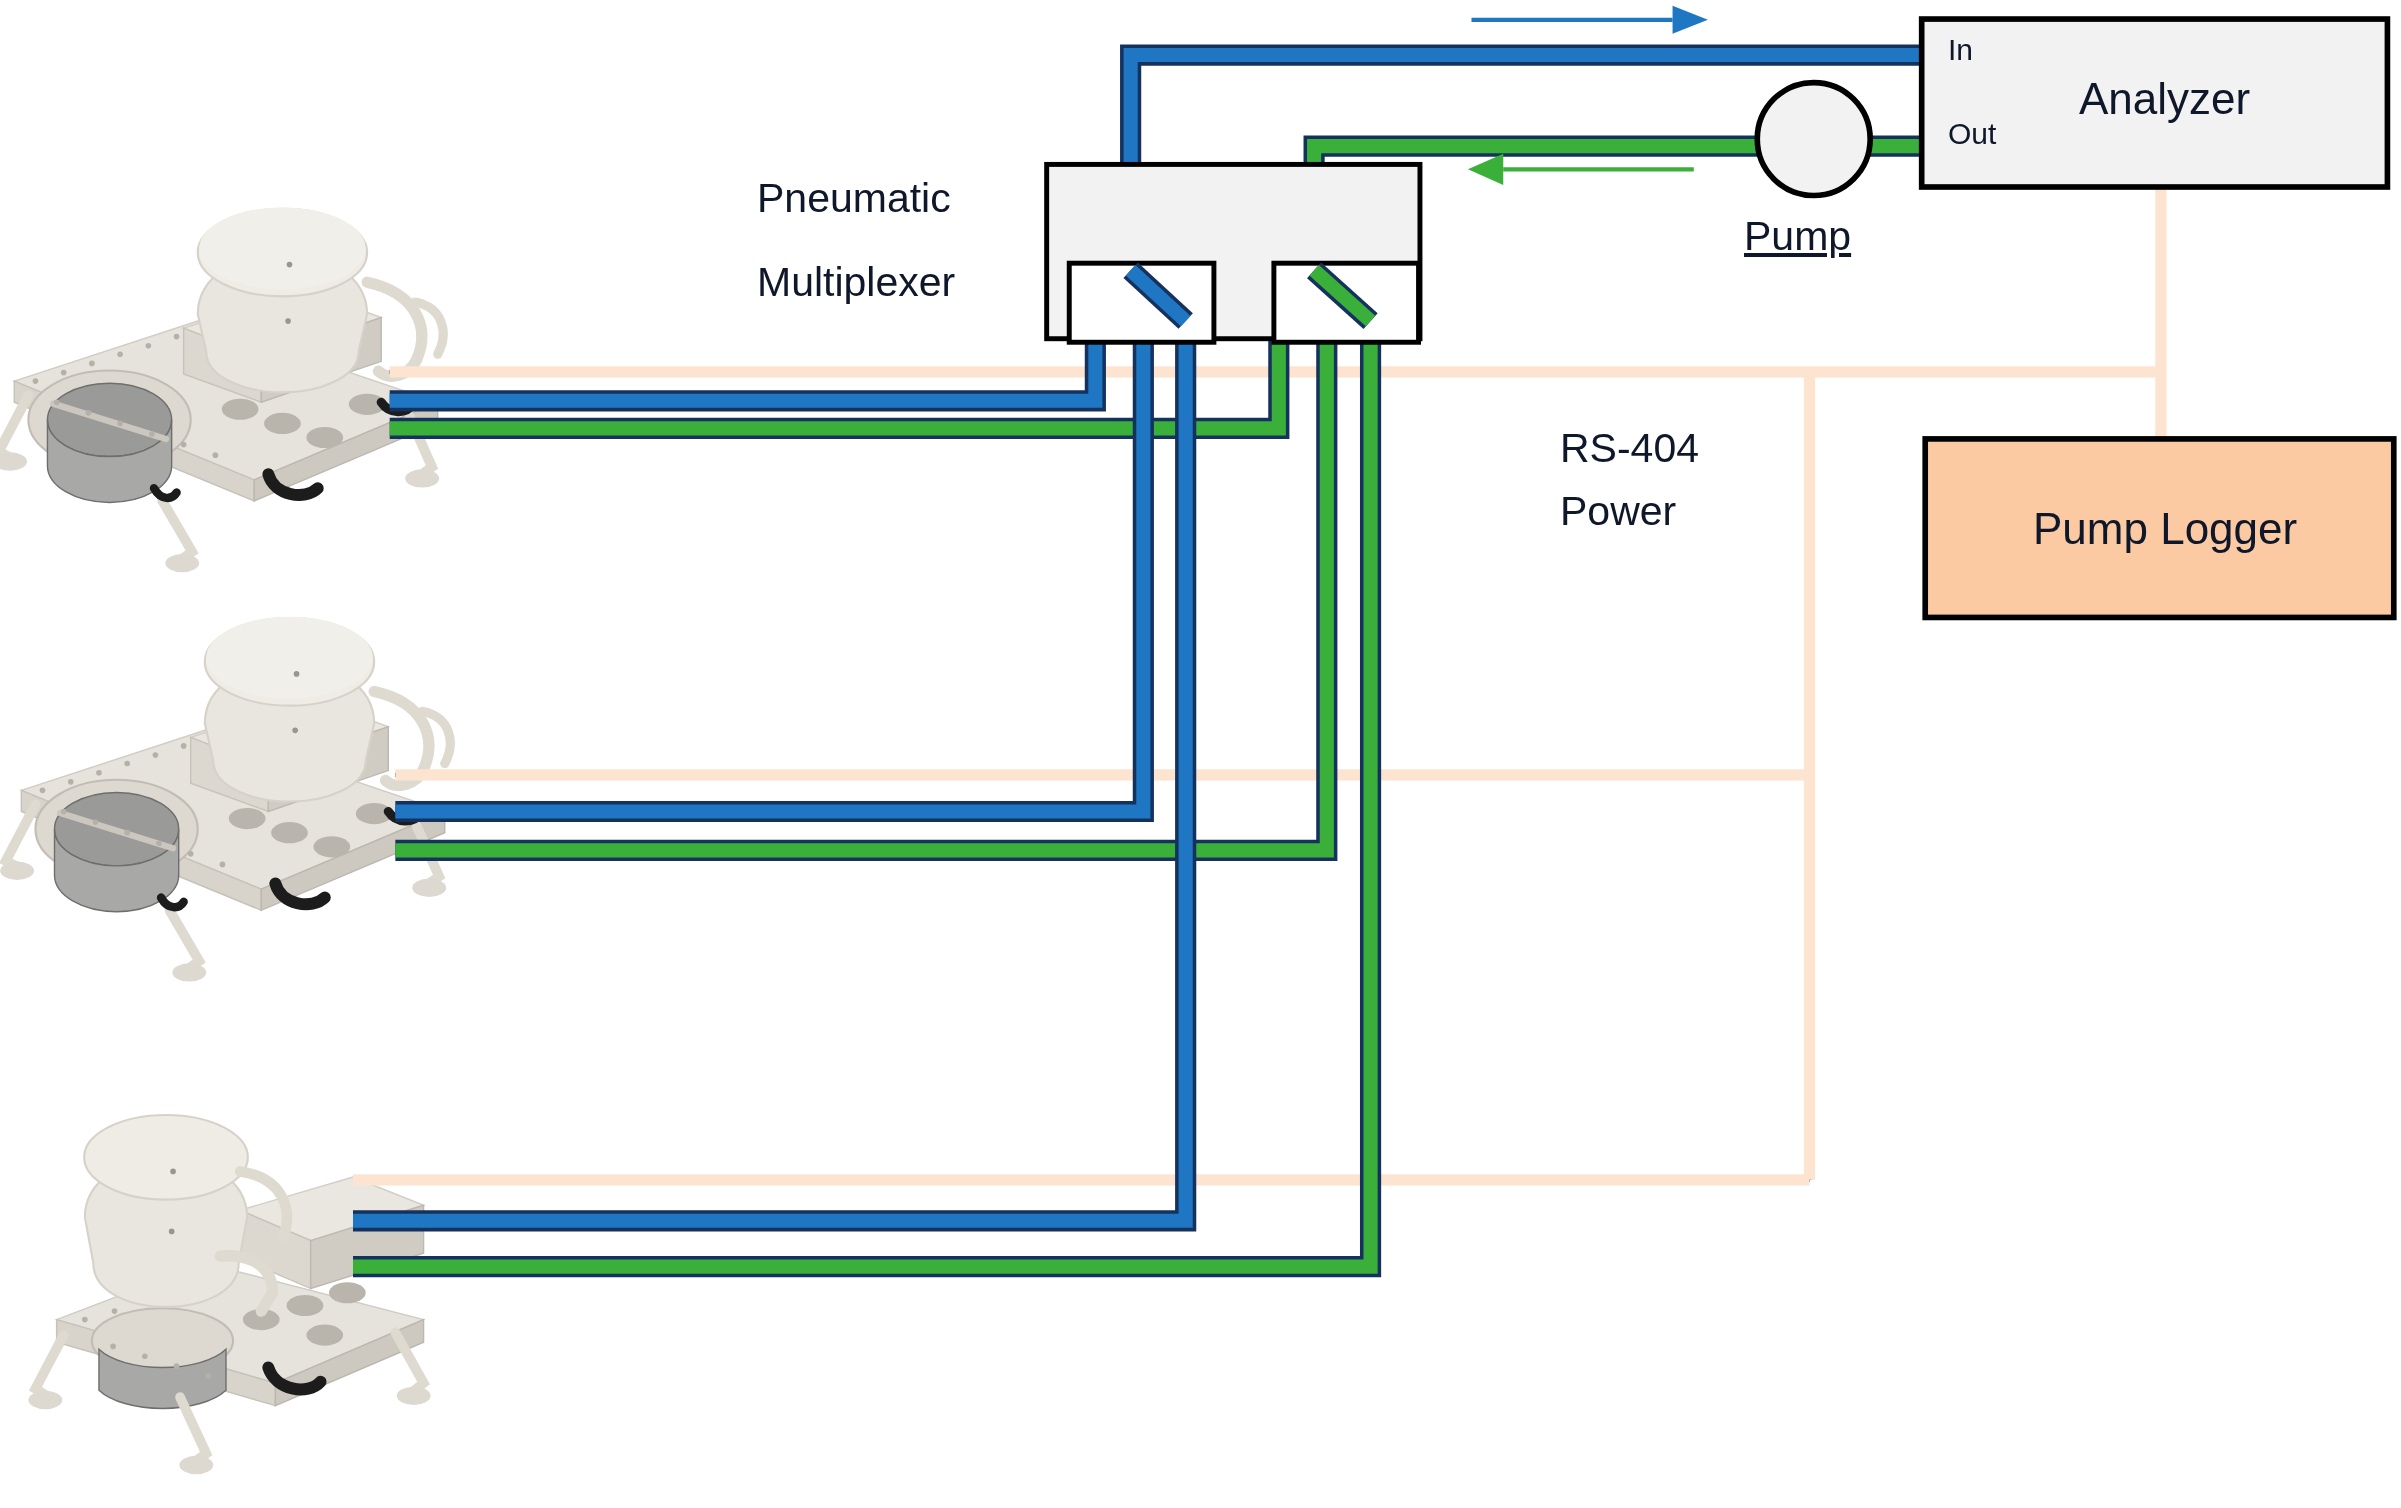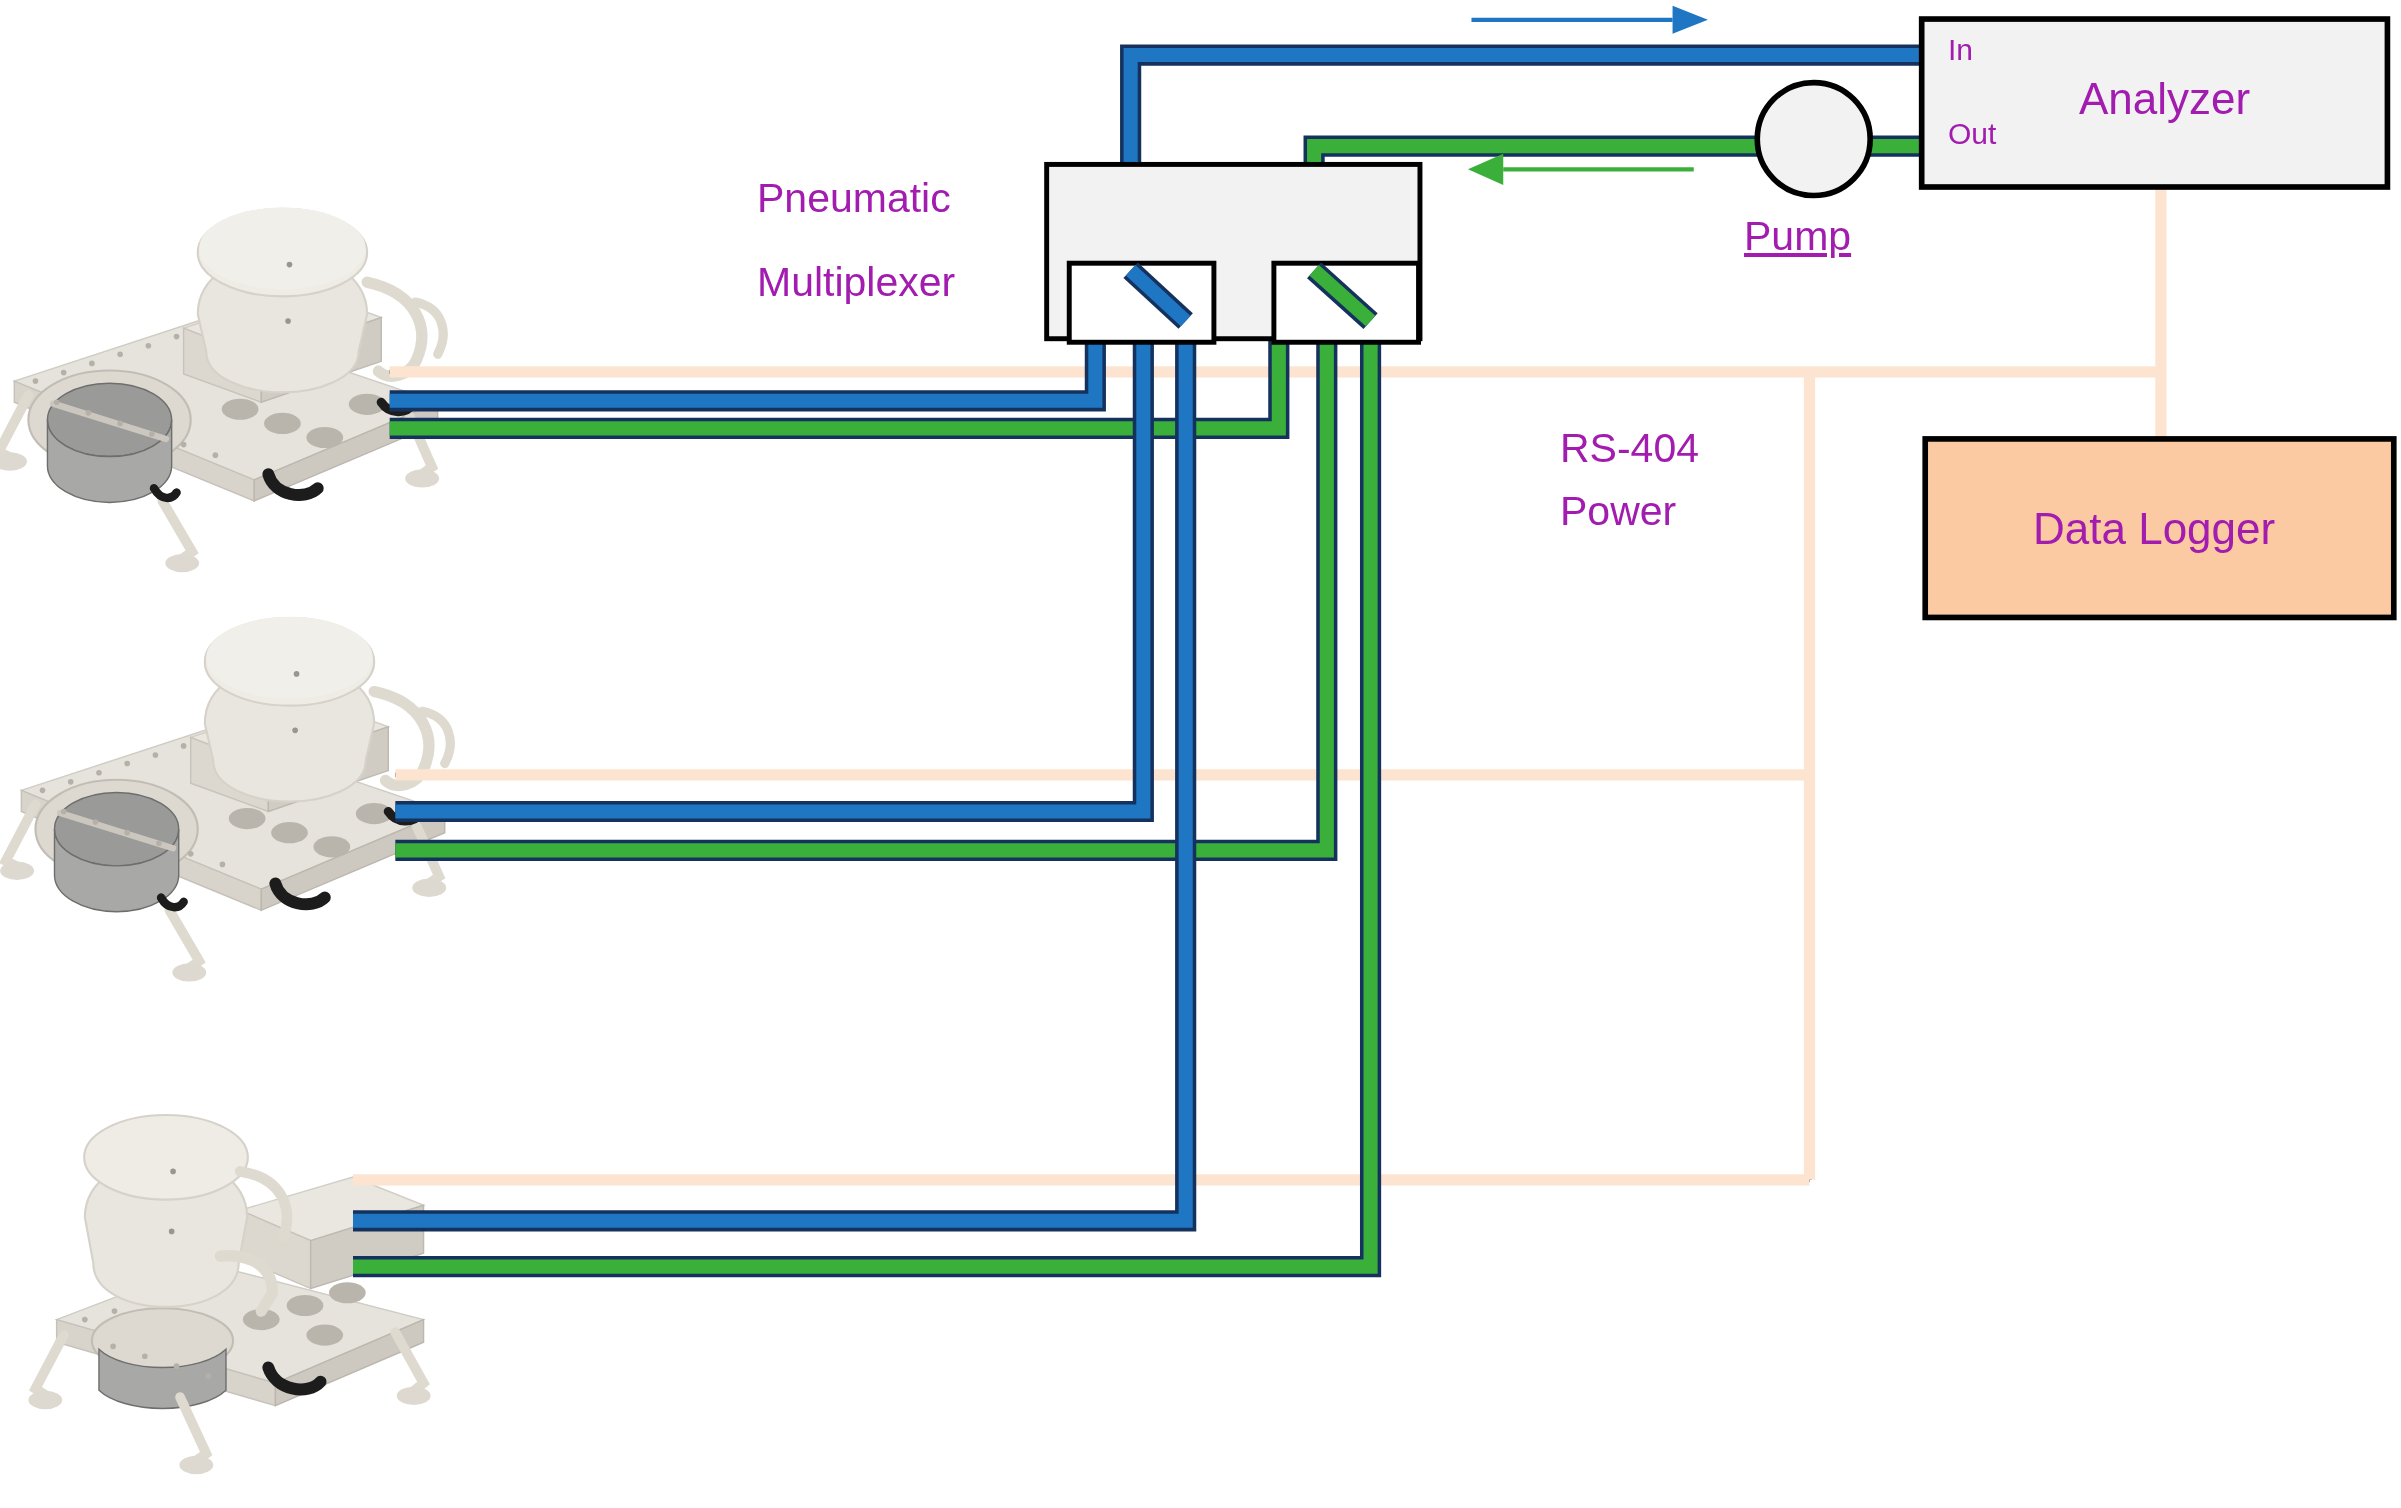--- a/index.html
+++ b/index.html
@@ -1,19 +1,19 @@
 <!DOCTYPE html>
 <html style="font-size:11.3px"><head>
 <meta charset="utf-8">
 <style>
   html,body{margin:0;padding:0;background:#ffffff;}
   body{font-family:"Liberation Sans",sans-serif;}
   #stage{position:relative;width:2401px;height:1508px;background:#ffffff;overflow:hidden;}
   #stage svg{position:absolute;left:0;top:0;}
-  .lbl{position:absolute;color:#a21caf;white-space:pre;line-height:1.18;}
+  .lbl{position:absolute;color:#0f172a;white-space:pre;line-height:1.18;}
   .lbl-mux{font-size:41px;text-align:center;}
   .lbl-pump{font-size:41px;}
   .lbl-rs{font-size:41px;}
   .lbl-analyzer{font-size:44px;margin-left:16px;}
   .lbl-inout{font-size:30px;}
   .lbl-dl{font-size:44px;}
 </style>
 </head>
 <body>
 
@@ -230,16 +230,16 @@
 
 <div class="lbl lbl-pump" style="left:1744px;top:212px;text-decoration:underline;">Pump</div>
 
 <div class="lbl lbl-inout" style="left:1948px;top:32px;">In</div>
 <div class="lbl lbl-inout" style="left:1948px;top:116px;">Out</div>
 <div class="lbl lbl-analyzer" style="left:2063px;top:73px;">Analyzer</div>
 
 <div class="lbl lbl-rs" style="left:1560px;top:424px;">RS-404</div>
 <div class="lbl lbl-rs" style="left:1560px;top:487px;">Power</div>
 
-<div class="lbl lbl-dl" style="left:2033px;top:503px;">Data Logger</div>
+<div class="lbl lbl-dl" style="left:2033px;top:503px;">Pump Logger</div>
 
 </div>
 
 
 </body></html>

